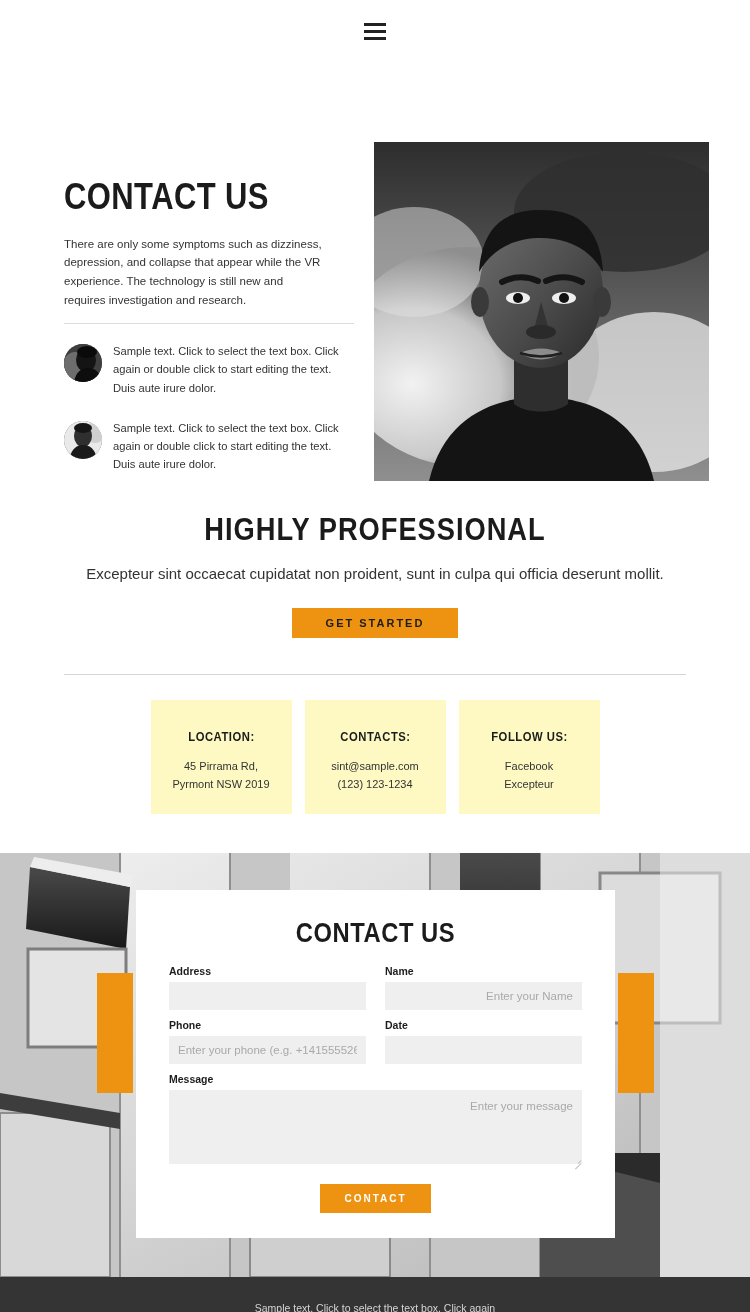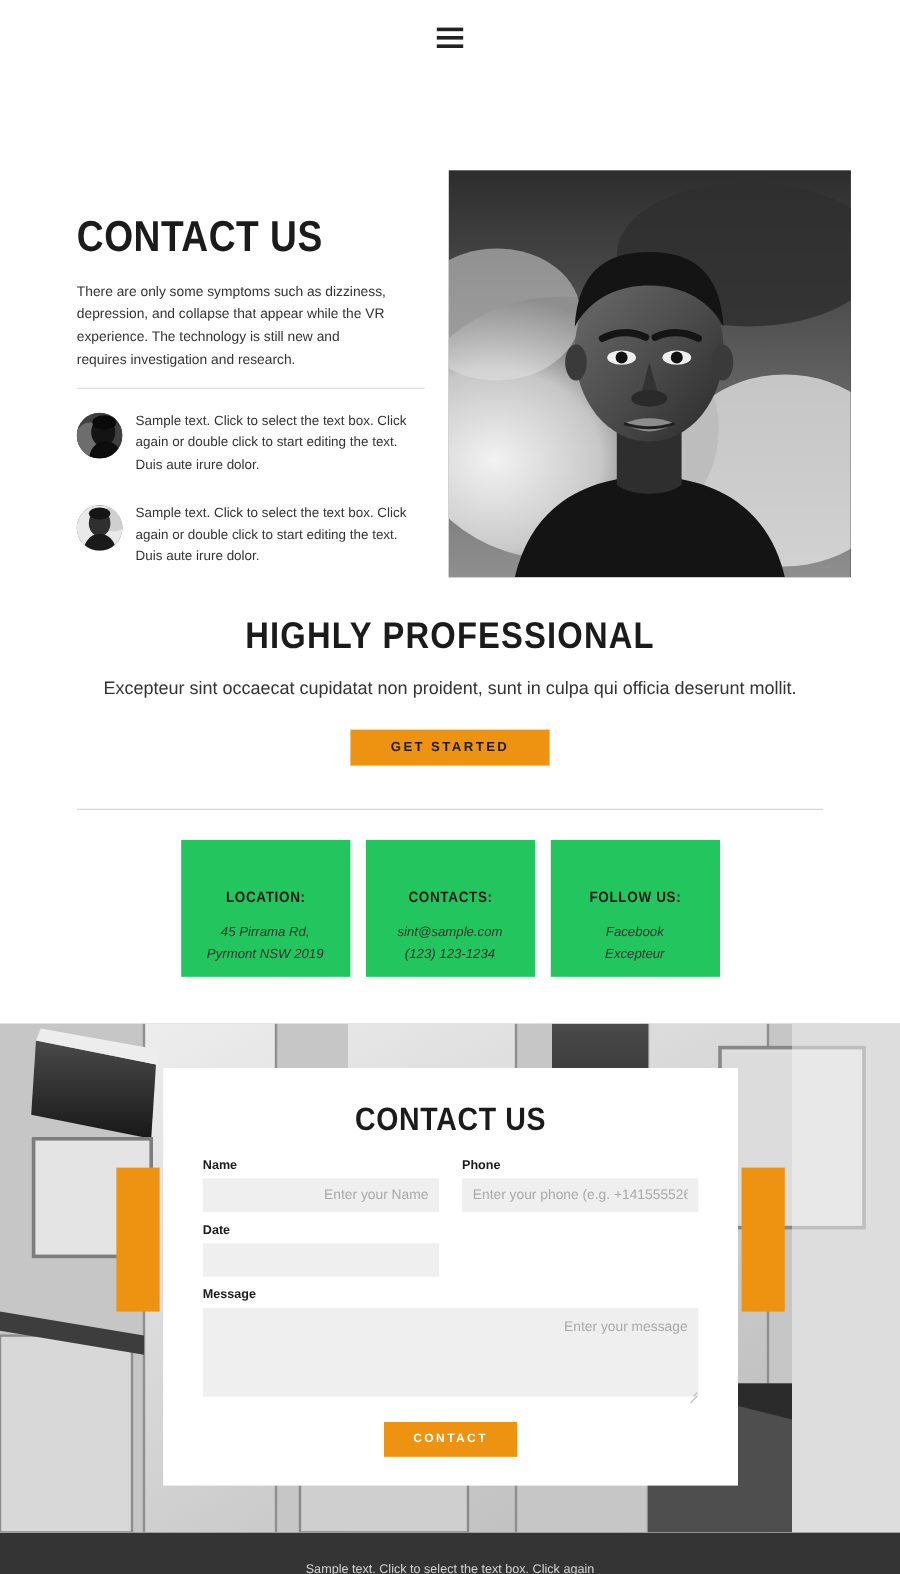--- a/index.html
+++ b/index.html
@@ -133,38 +133,37 @@
   
   .cards {
     display: flex;
     justify-content: center;
     gap: 13px;
     margin-top: 25px;
   }
   .card {
     width: 141px;
     min-height: 114px;
-    background: #22c55e;
+    background: #fef9c3;
     text-align: center;
-    padding-top: 41px;
+    padding-top: 30px;
   }
   .card h3 {
     font-family: "Liberation Sans Narrow", "Liberation Sans", sans-serif;
     font-size: 12.5px;
     font-weight: 700;
     letter-spacing: 0.6px;
     color: #1b1b1b;
     transform: scaleX(0.9);
   }
   .card-lines {
     margin-top: 14px;
     font-size: 11px;
     line-height: 1.63;
     color: #333;
-    font-style: italic;
   }
 
   
   .form-section {
     position: relative;
     margin-top: 39px;
     height: 424px;
     overflow: hidden;
     background: #bdbdbd;
   }
@@ -460,20 +459,24 @@
   </svg>
 
   <div class="accent-left"></div>
   <div class="accent-right"></div>
 
   <div class="form-card">
     <h2 class="form-title">CONTACT US</h2>
 
     <div class="form-grid">
 
+      <div class="field">
+        <label>Address</label>
+        <input type="text" placeholder="" style="">
+      </div>
 
       <div class="field">
         <label>Name</label>
         <input type="text" placeholder="Enter your Name" style="">
       </div>
 
       <div class="field">
         <label>Phone</label>
         <input type="text" placeholder="Enter your phone (e.g. +14155552671)" style="">
       </div>

